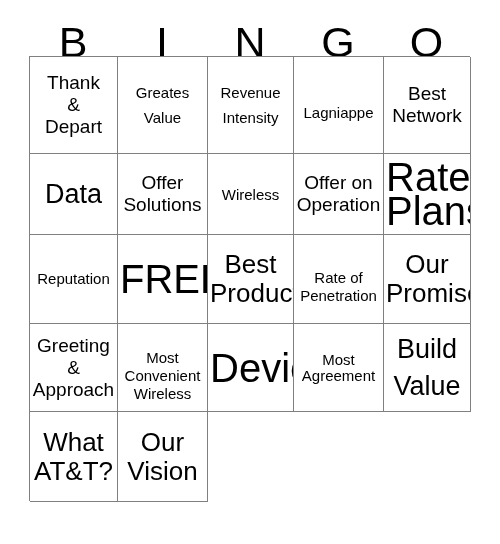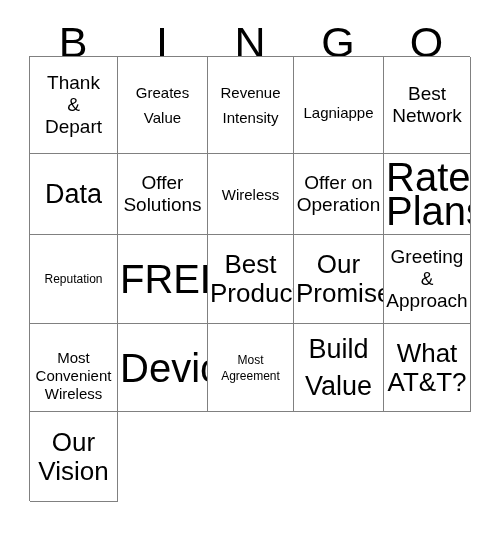--- a/index.html
+++ b/index.html
@@ -80,21 +80,21 @@
   .cell-text {
     display: block;
     width: 100%;
     font-family: "Liberation Sans", sans-serif;
     color: #000000;
     font-weight: 400;
     white-space: pre-line;
   }
 
   
-  .sz-xs   { font-size: 12px;  line-height: 16px; }
+  .sz-xs   { font-size: 15px;  line-height: 16px; }
   .sz-sm   { font-size: 15px;  line-height: 18px; margin-top: 16px; }
   .sz-md   { font-size: 19px;  line-height: 22px; }
   .sz-lg   { font-size: 15px;  line-height: 25px; }
   .sz-xl   { font-size: 26px;  line-height: 29px; }
   .sz-xxl  { font-size: 40px;  line-height: 34px; }
   .sz-huge { font-size: 27px;  line-height: 37px; }
 </style>
 </head>
 <body>
 
@@ -153,20 +153,24 @@
     <div class="bingo-cell">
         <span class="cell-text sz-xs">Reputation</span>
       </div>
     <div class="bingo-cell">
         <span class="cell-text sz-xxl">FREE!</span>
       </div>
     <div class="bingo-cell">
         <span class="cell-text sz-xl">Best
 Product</span>
       </div>
+    <div class="bingo-cell">
+        <span class="cell-text sz-sm">Rate of
+Penetration</span>
+      </div>
 
     <div class="bingo-cell">
         <span class="cell-text sz-xl">Our
 Promise</span>
       </div>
     <div class="bingo-cell">
         <span class="cell-text sz-md">Greeting
 &amp;
 Approach</span>
       </div>

